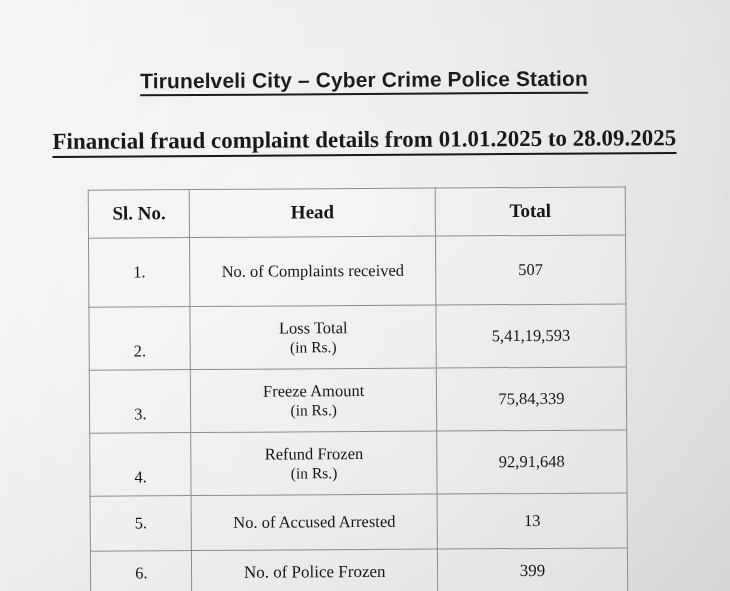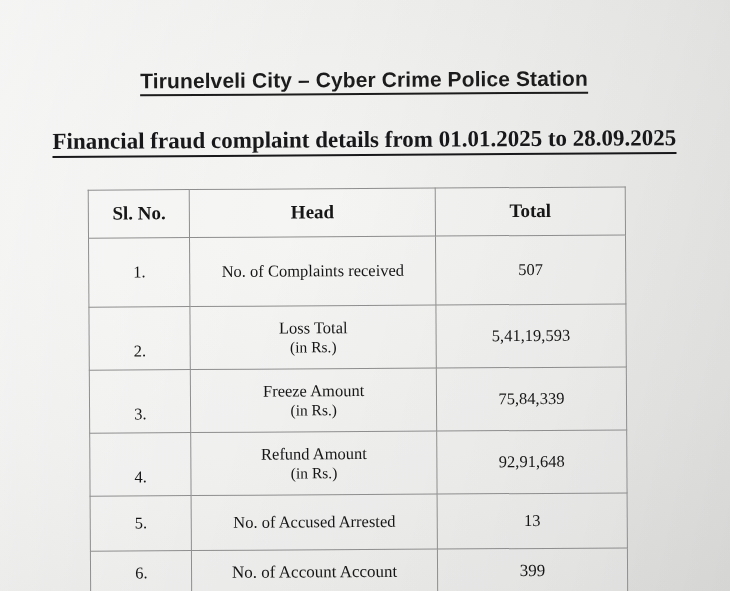--- a/index.html
+++ b/index.html
@@ -168,35 +168,35 @@
         <td class="sl">3.</td>
         <td class="head">
           <span>Freeze Amount</span>
           <span class="sub">(in Rs.)</span>
         </td>
         <td class="total">75,84,339</td>
       </tr>
       <tr class="r4">
         <td class="sl">4.</td>
         <td class="head">
-          <span>Refund Amount</span>
+          <span>Refund Frozen</span>
           <span class="sub">(in Rs.)</span>
         </td>
         <td class="total">92,91,648</td>
       </tr>
       <tr class="r5">
         <td class="sl">5.</td>
         <td class="head">
           <span>No. of Accused Arrested</span>
         </td>
         <td class="total">13</td>
       </tr>
       <tr class="r6">
         <td class="sl">6.</td>
         <td class="head">
-          <span>No. of Account  Account</span>
+          <span>No. of Police  Frozen</span>
         </td>
         <td class="total">399</td>
       </tr>
     </tbody>
   </table>
 
 </div>
 
 </body></html>

